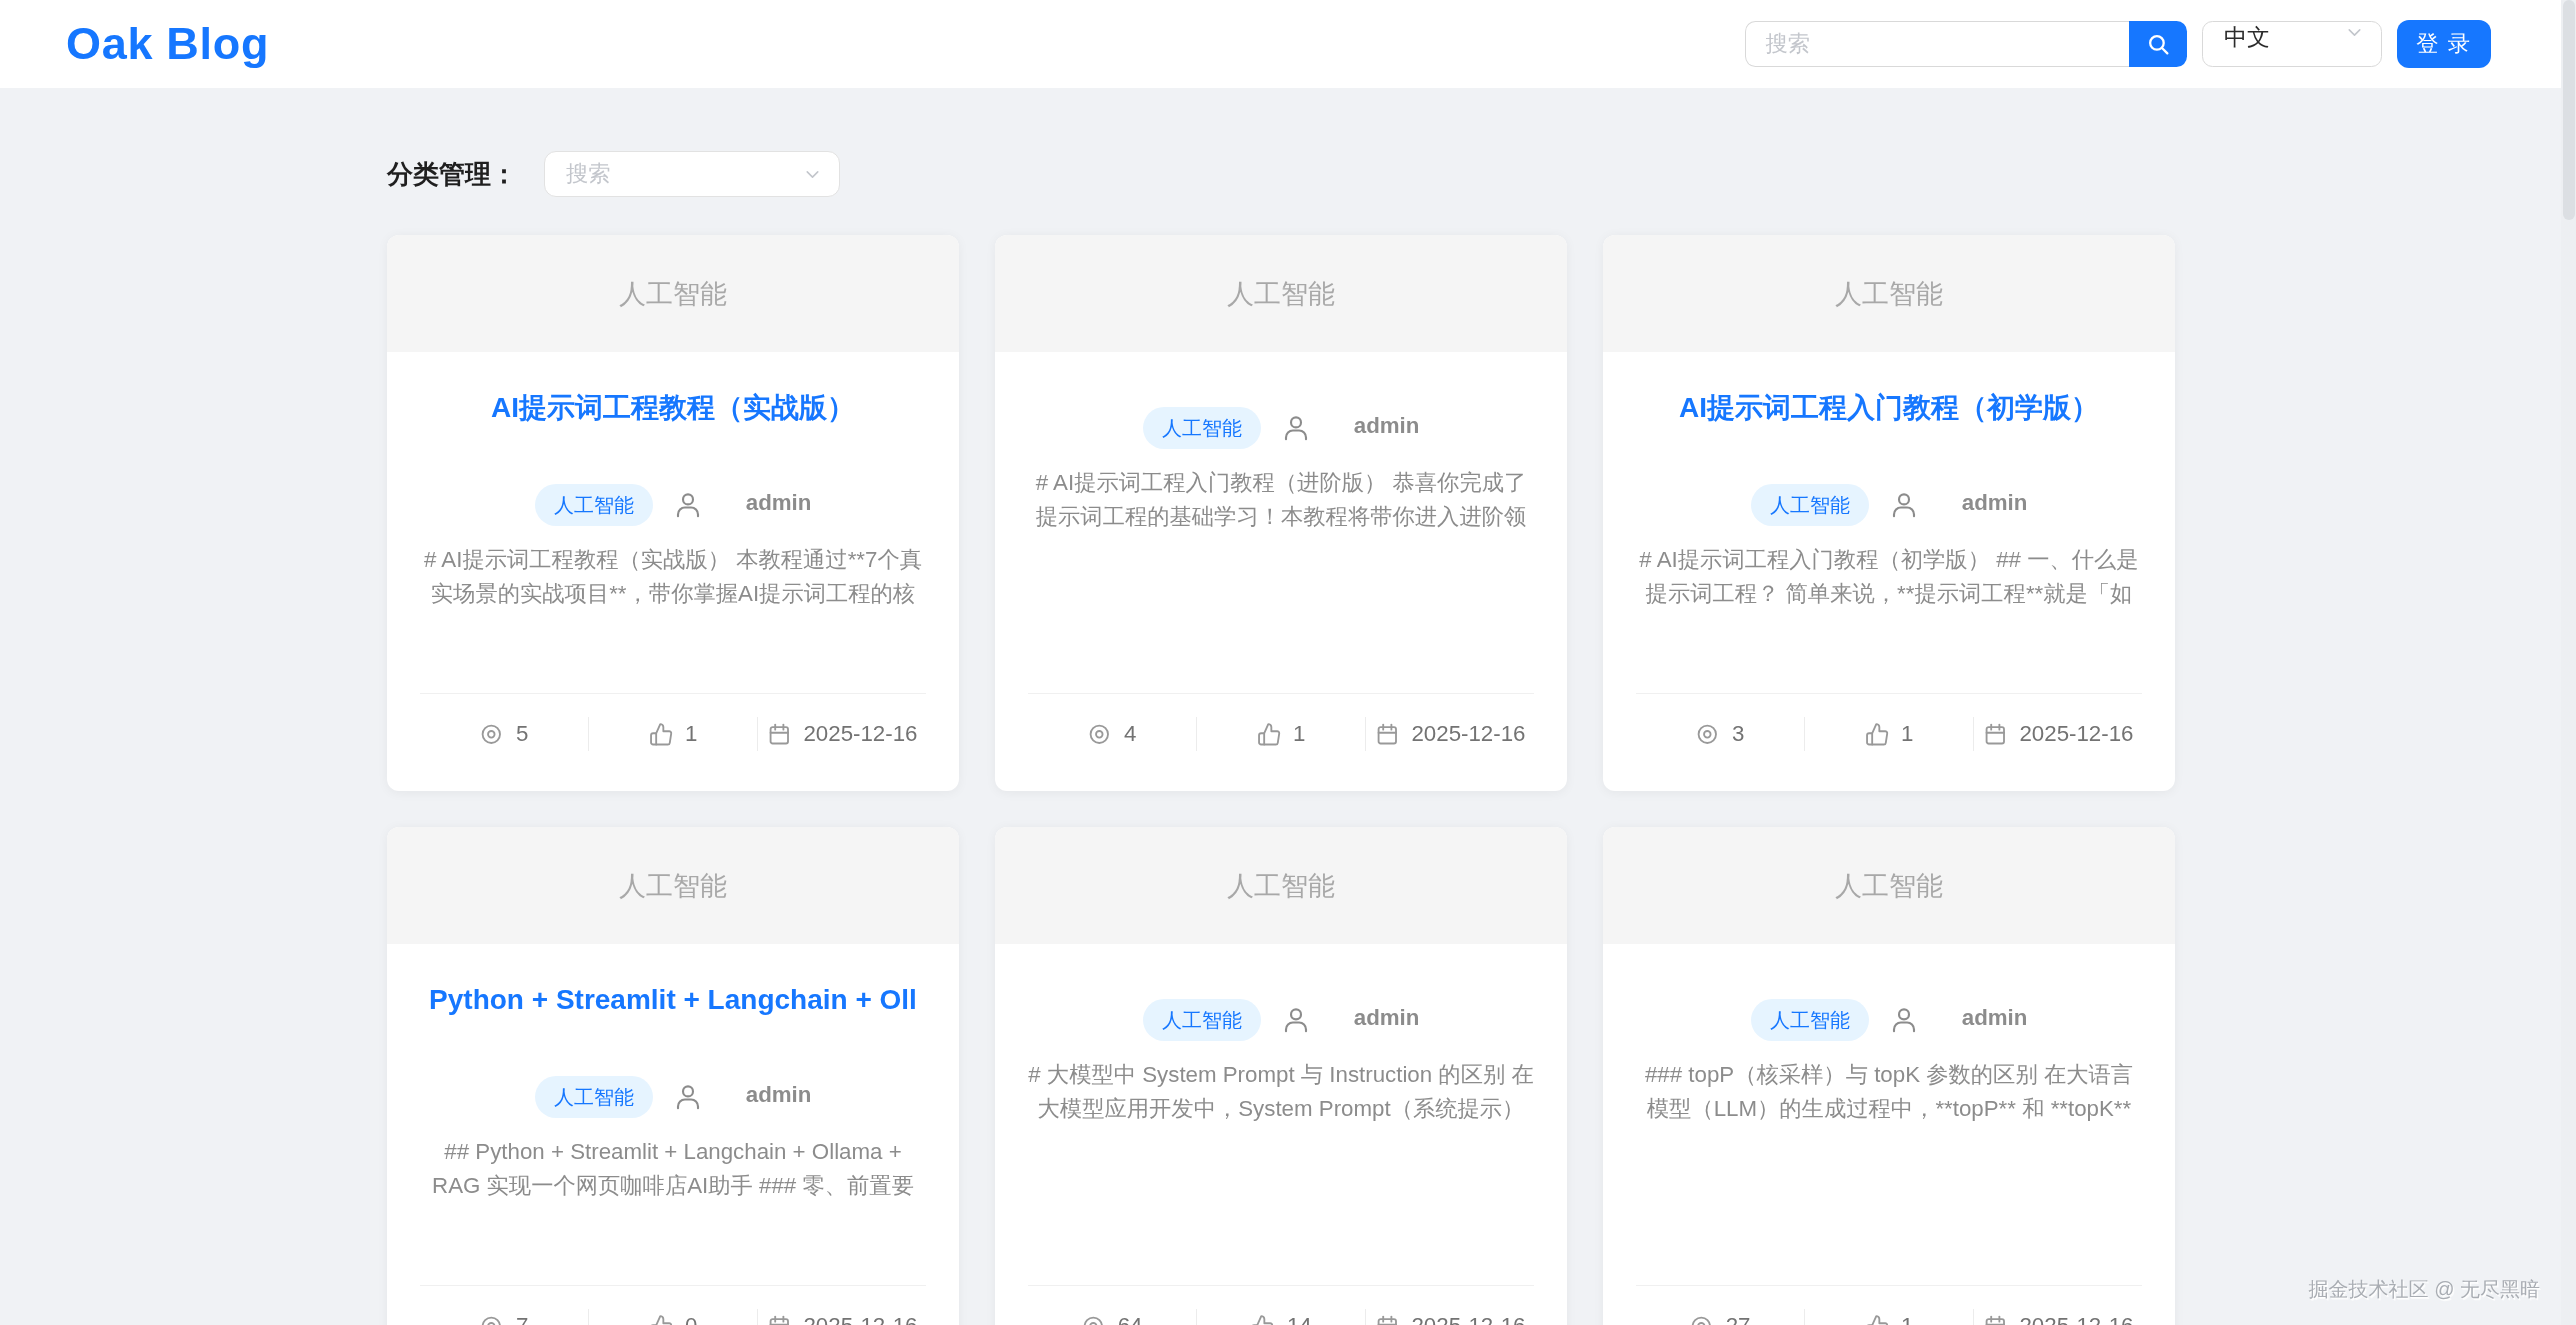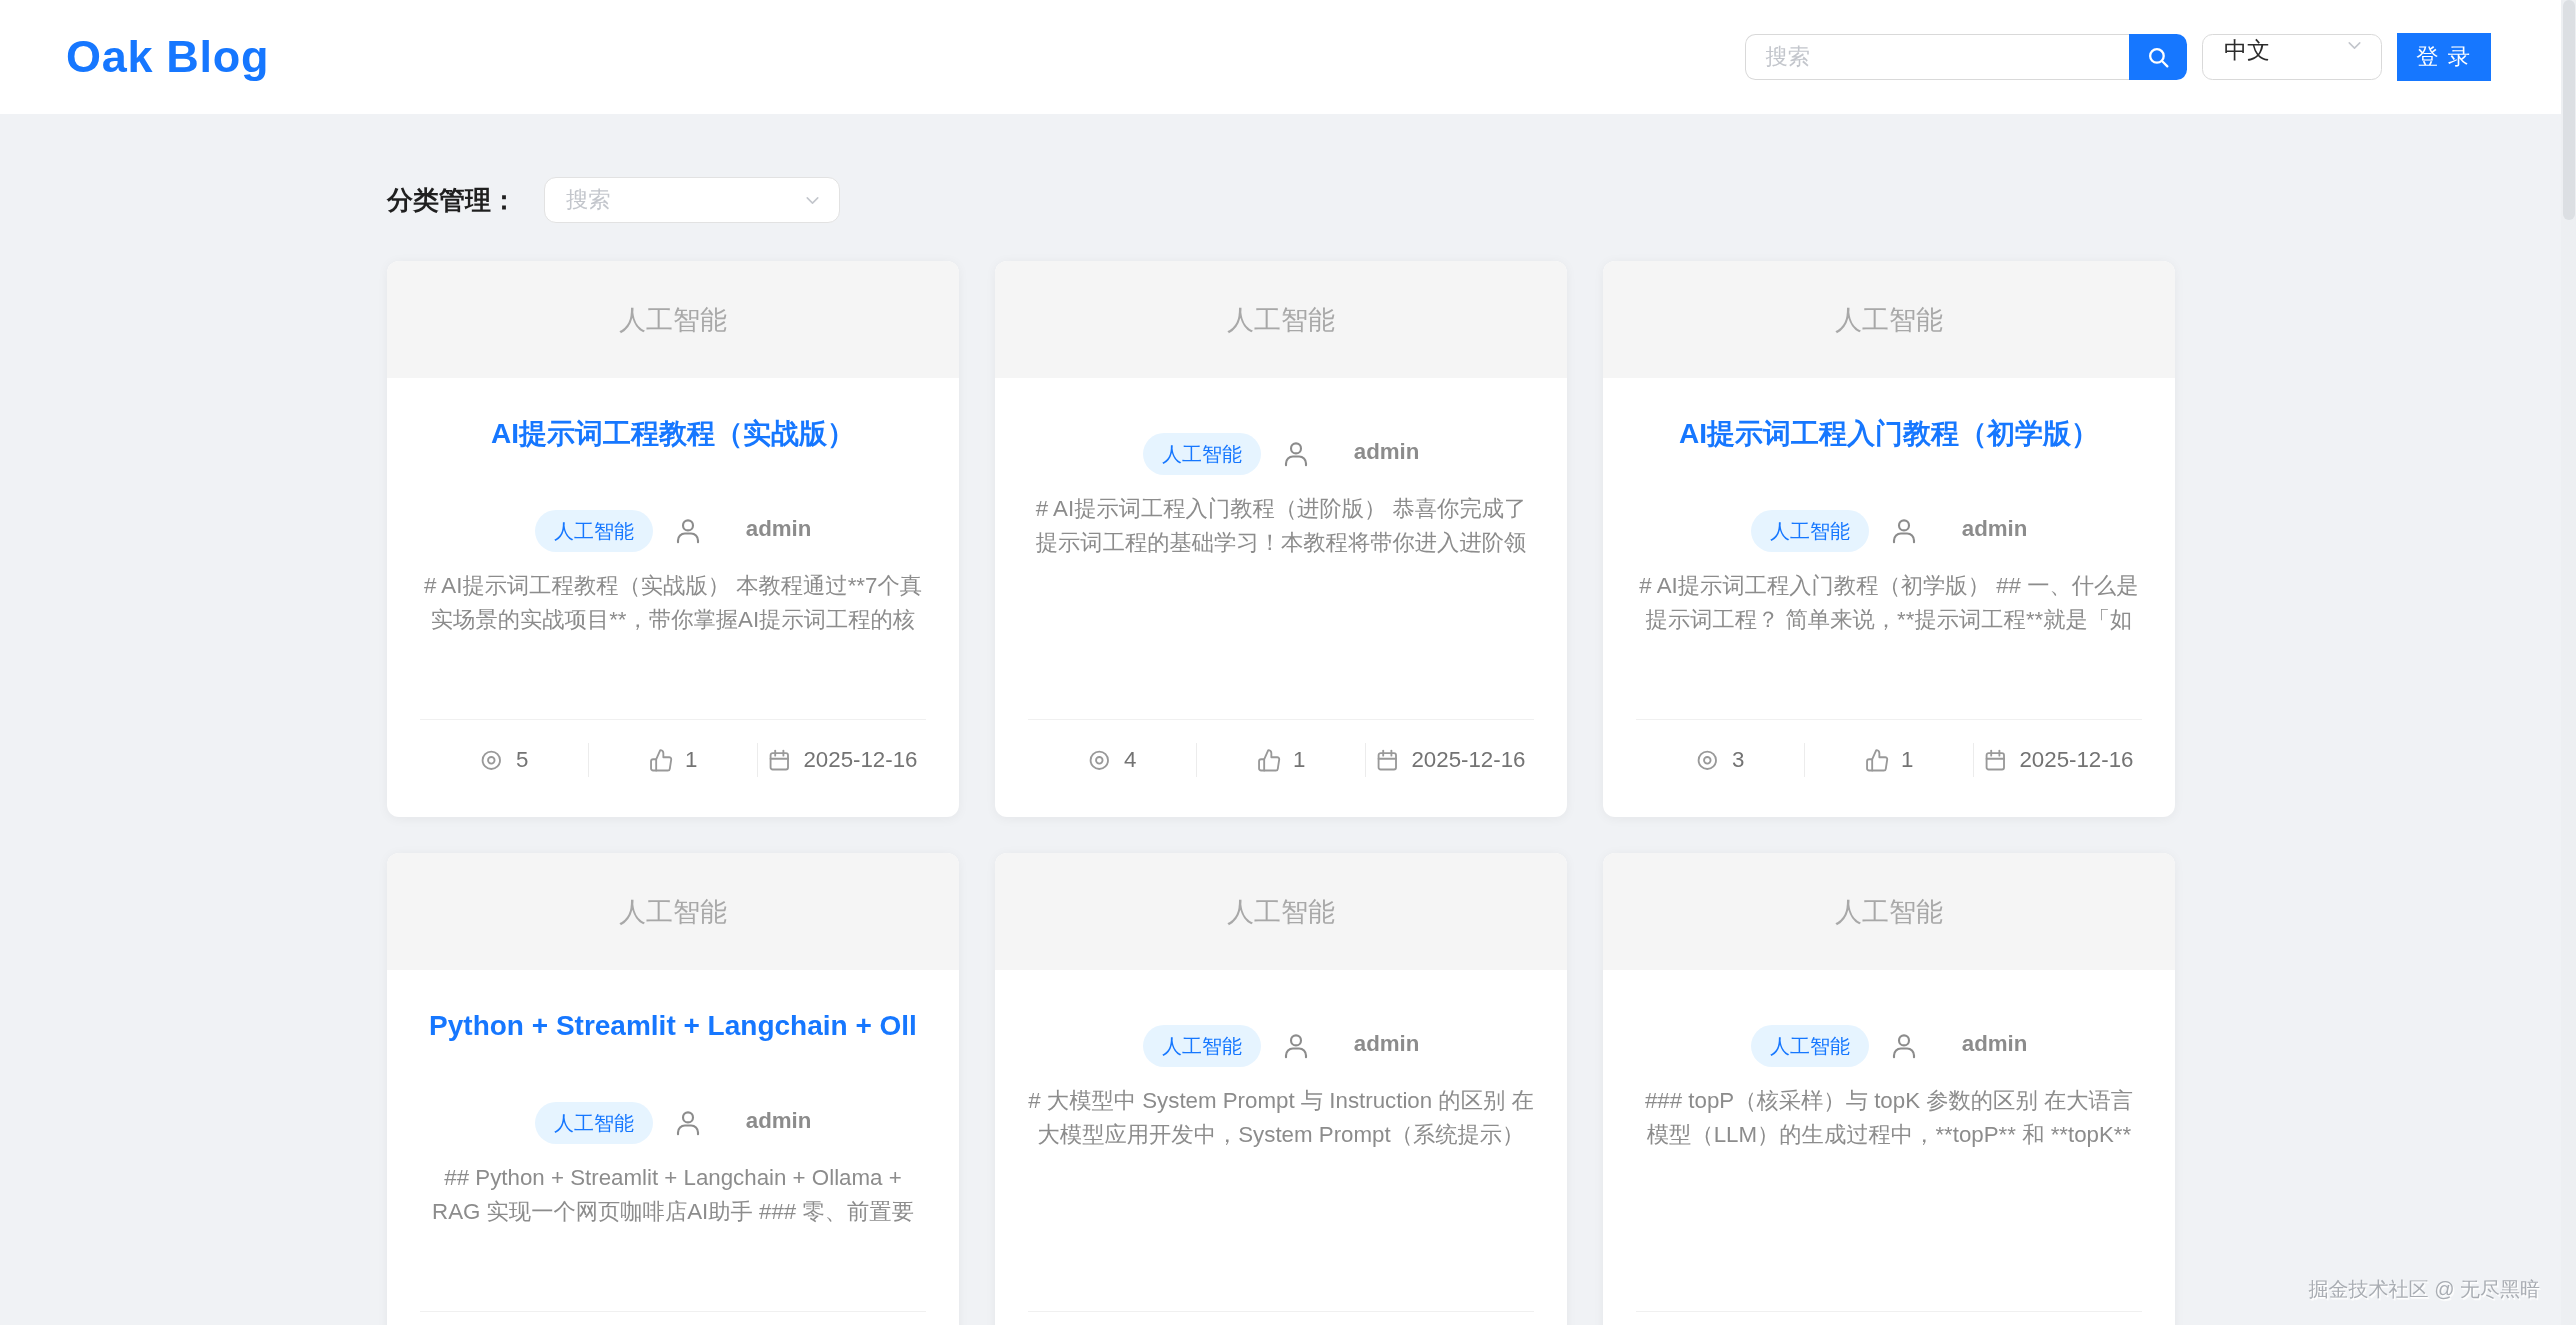--- a/index.html
+++ b/index.html
@@ -6,21 +6,21 @@
   html,body { width:2576px; height:1325px; overflow:hidden; }
   body {
     background:#f0f2f5;
     font-family:"Liberation Sans","DejaVu Sans",sans-serif;
     color:#333;
     position:relative;
   }
 
   
   .app-header {
-    height:114px; background:#fff;
+    height:88px; background:#fff;
     display:flex; align-items:center; justify-content:space-between;
     padding:0 85px 0 66px;
   }
   .logo { font-size:45px; font-weight:700; color:#1677ff; letter-spacing:0.7px; }
   .header-right { display:flex; align-items:center; gap:15px; }
 
   .search-group { display:flex; height:46px; }
   .search-input {
     width:384px; height:46px; border:1.5px solid #d9d9d9; border-right:none;
     border-radius:10.4px 0 0 10.4px; padding:0 19.4px; font-size:22.3px; color:#333;
@@ -35,21 +35,21 @@
   }
 
   .lang-select {
     width:180px; height:46px; border:1.5px solid #d9d9d9; border-radius:10.4px;
     background:#fff; display:flex; align-items:flex-start; justify-content:space-between;
     padding:0 16.4px 0 21px; font-size:23px; color:#2b2b2b; cursor:pointer;
   }
 
   .login-btn {
     width:94px; height:48px; background:#1677ff; color:#fff; border:none;
-    border-radius:0; font-size:22.3px; cursor:pointer; letter-spacing:1.5px;
+    border-radius:12px; font-size:22.3px; cursor:pointer; letter-spacing:1.5px;
     font-family:inherit;
   }
 
   
   .main { width:1787px; margin:0 0 0 387px; }
   .toolbar { display:flex; align-items:center; margin-top:63px; height:46px; }
   .toolbar-label { font-size:26px; font-weight:700; color:#1f1f1f; }
   .cat-select {
     width:296px; height:46px; margin-left:27px; background:#fff;
     border:1.5px solid #e2e2e2; border-radius:12px;

